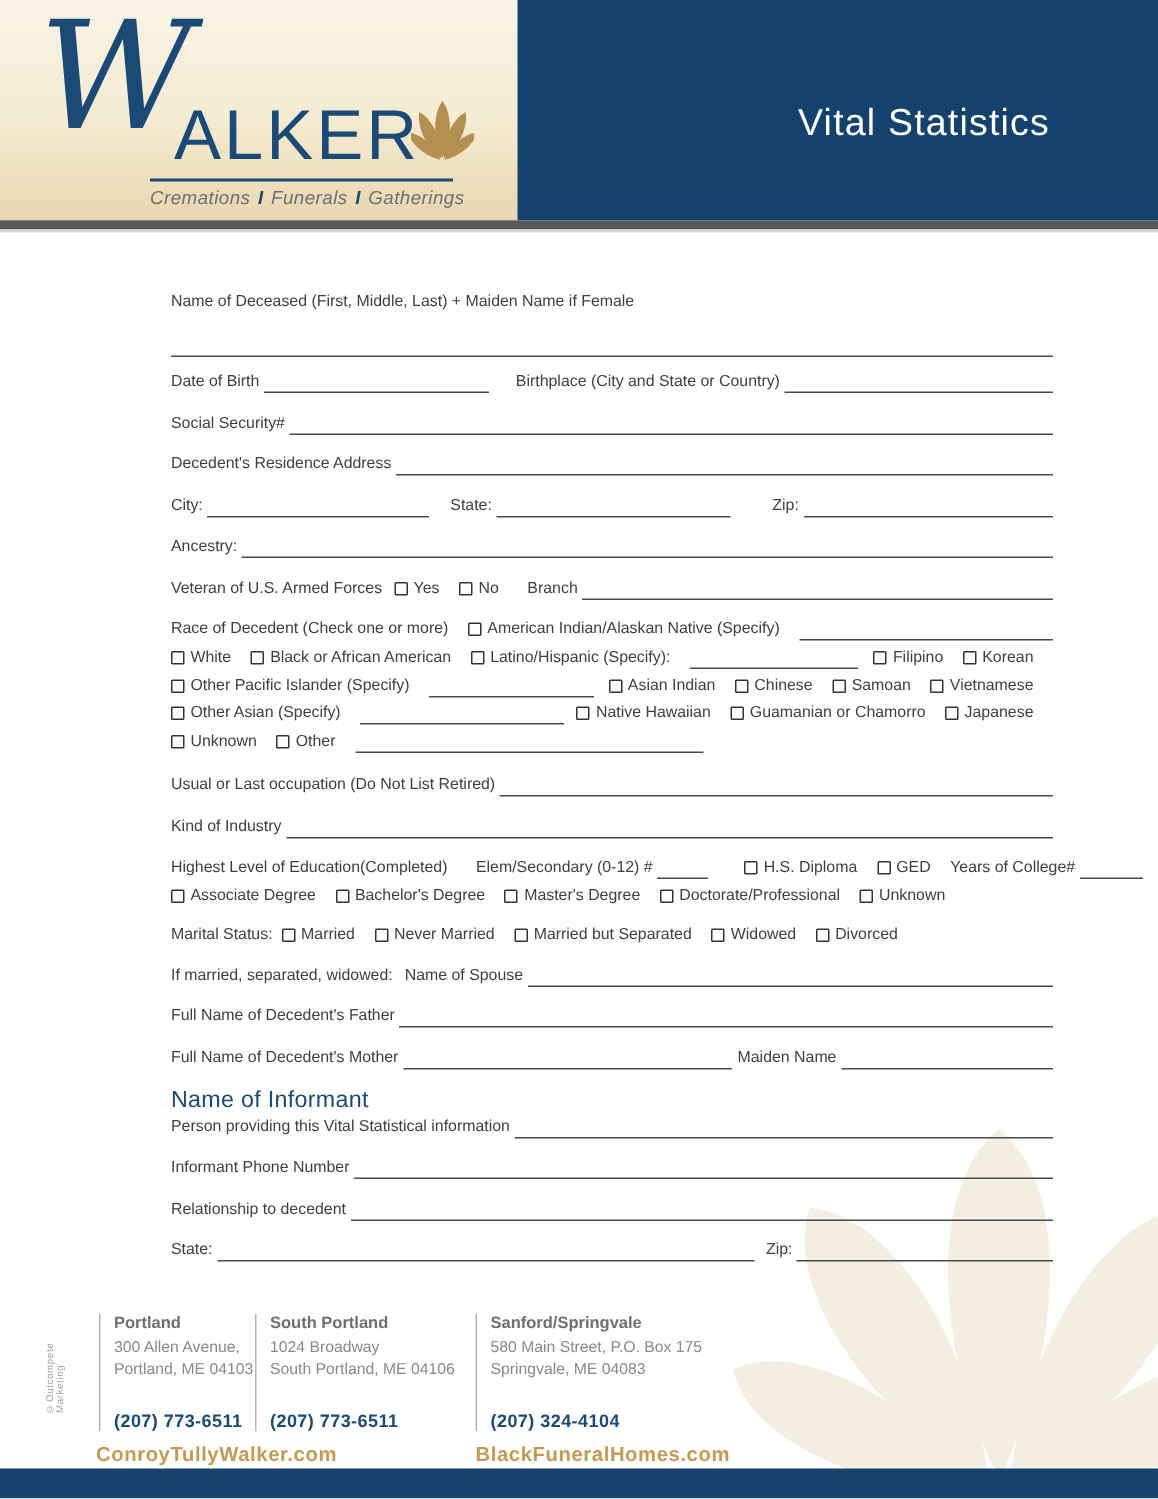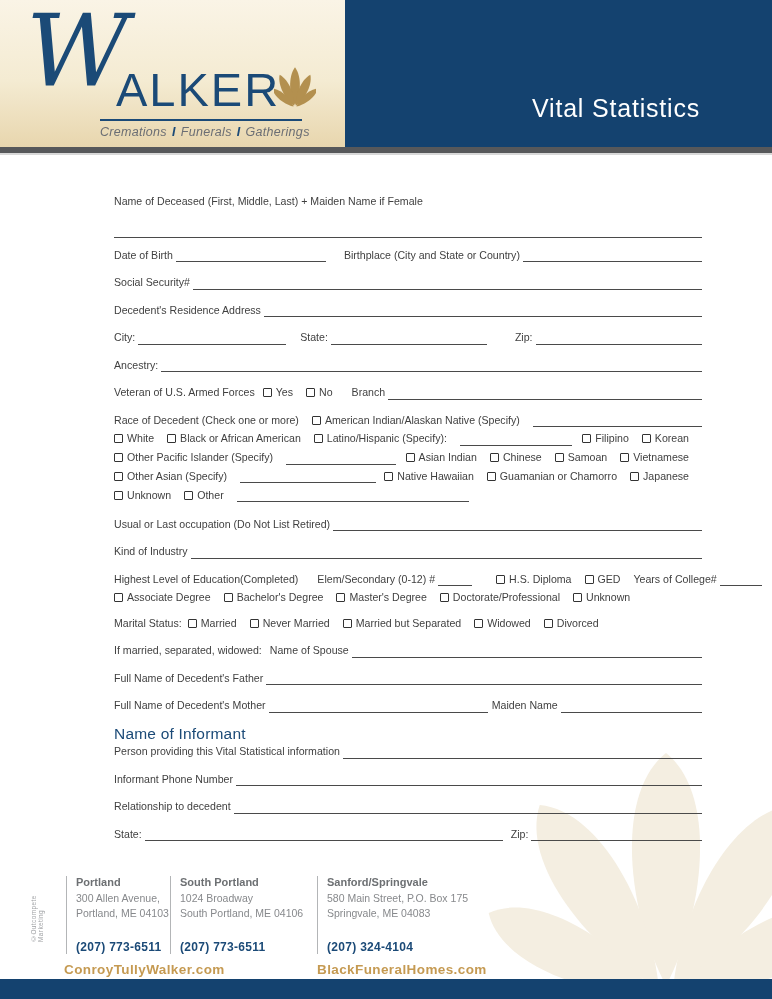--- a/index.html
+++ b/index.html
@@ -10,29 +10,29 @@
   .hdr{position:absolute;left:0;top:0;width:772px;height:147px;background:#14426f;z-index:3;}
   .brandbox{position:absolute;left:0;top:0;width:345px;height:147px;
             background:linear-gradient(180deg,#faf4e6 0%,#f4ebd2 55%,#e8d6ae 100%);}
   .wscript{position:absolute;left:26px;top:-14px;font-family:"DejaVu Serif",serif;font-style:italic;
            font-size:100px;line-height:1.3;color:#1b4a77;}
   .brandrest{position:absolute;left:116px;top:66px;font-size:47px;line-height:1;color:#1b4a77;
              letter-spacing:2px;font-family:"Liberation Sans",sans-serif;}
   .brandrule{position:absolute;left:100px;top:119px;width:202px;height:2px;background:#1b4a77;}
   .tagline{position:absolute;left:100px;top:125px;font-size:12.5px;color:#6b6e74;letter-spacing:0.3px;white-space:nowrap;font-style:italic;}
   .tagsep{color:#1b4a77;font-weight:bold;margin:0 5px;}
-  .hdr-title{position:absolute;right:72px;top:94px;font-size:25px;color:#ffffff;letter-spacing:0.8px;}
+  .hdr-title{position:absolute;right:72px;top:68px;font-size:25px;color:#ffffff;letter-spacing:0.8px;}
   .hdr-strip{position:absolute;left:0;top:147px;width:772px;height:6px;background:#57585a;z-index:3;}
   .hdr-strip2{position:absolute;left:0;top:153px;width:772px;height:2px;background:#d8d8d8;z-index:3;}
   .fanlogo{position:absolute;left:274px;top:54px;}
   
   .watermark{position:absolute;right:-120px;bottom:-4px;z-index:0;}
   
   .formwrap{position:absolute;left:66px;right:70px;top:195px;z-index:2;}
-  .frow{display:flex;align-items:center;margin-bottom:13.5px;padding-left:48px;}
+  .frow{display:flex;align-items:flex-start;margin-bottom:13.5px;padding-left:48px;}
   .frow.mb16{margin-bottom:16px}.frow.mb10{margin-bottom:10px}.frow.mb15{margin-bottom:15px}
   .frow.t{margin-bottom:4.8px}.frow.mb12{margin-bottom:12px}.frow.mb2{margin-bottom:2px}
   .lbl{font-size:10.6px;color:#3f3f3f;line-height:13px;white-space:nowrap;margin-right:3px;}
   .wline{height:13px;border-bottom:1.2px solid #4a4a4a;min-width:18px;}
   .cbitem{display:flex;align-items:flex-end;margin-right:13px;white-space:nowrap;}
   .cbox{width:7px;height:7px;border:1.3px solid #333333;border-radius:1px;margin:0 4px 2px 0;flex:none;}
   .cblab{font-size:10.6px;line-height:13px;color:#3f3f3f;}
   .sect{font-size:15.5px;line-height:18px;color:#1b4a77;font-weight:500;letter-spacing:0.2px;}
   .gapseg{flex:none;height:1px;}
   

